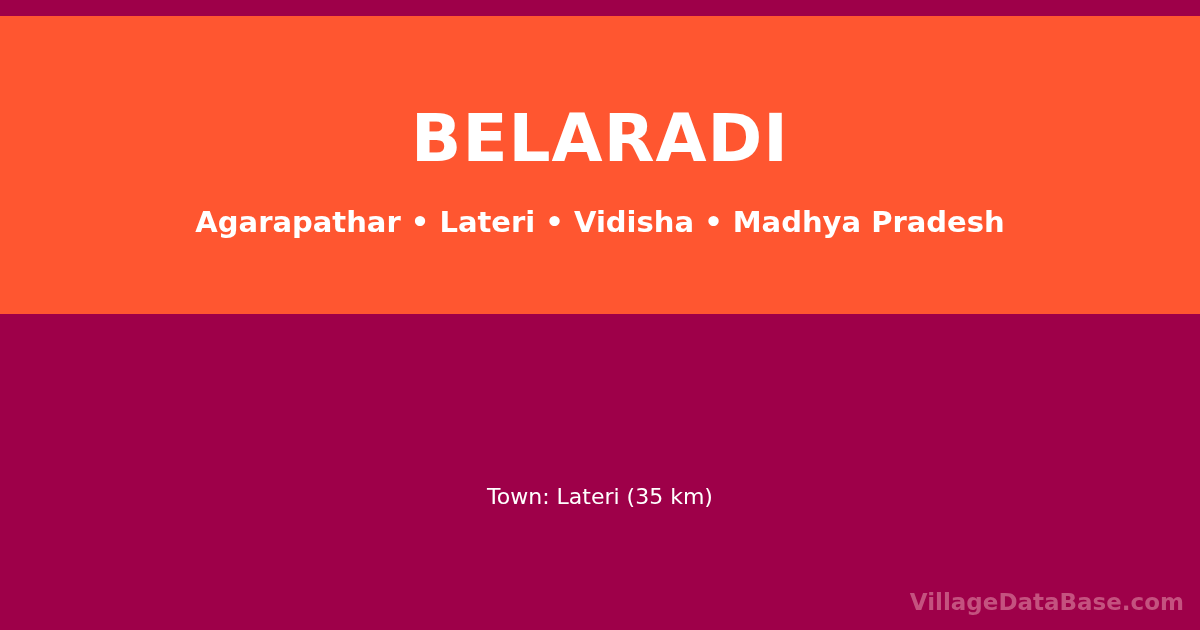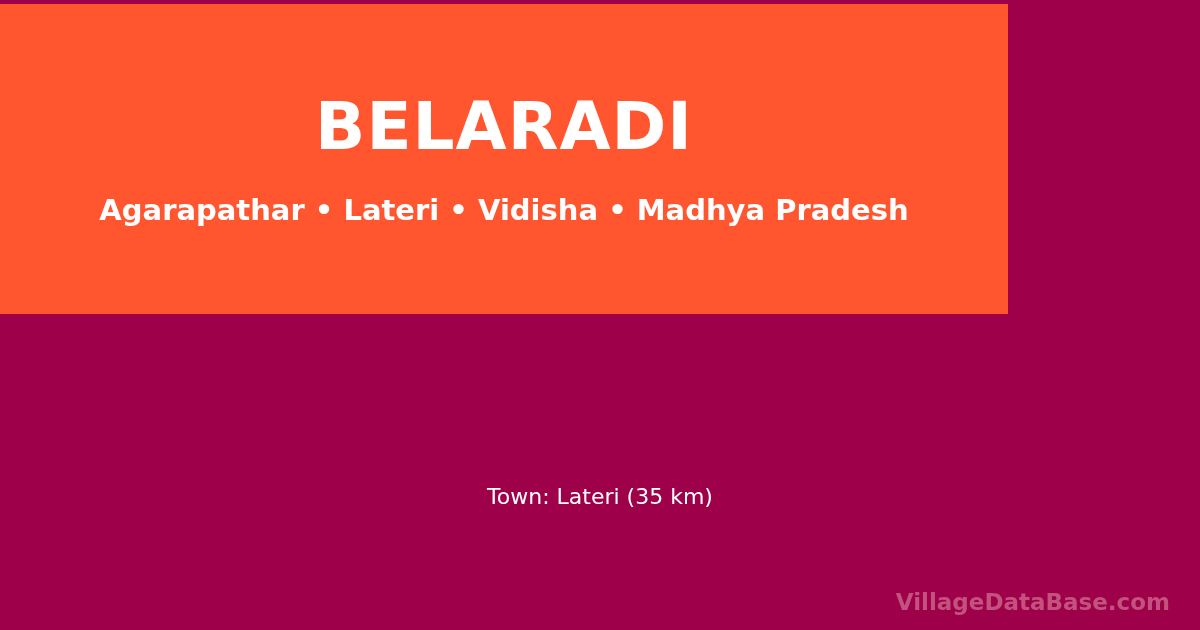--- a/index.html
+++ b/index.html
@@ -14,22 +14,22 @@
   }
   .card {
     position: relative;
     width: 1200px;
     height: 630px;
     background: #9e0049;
   }
   .top-band {
     position: absolute;
     left: 0;
-    top: 4px;
-    width: 1008px;
+    top: 16px;
+    width: 1200px;
     height: 314px;
     background: #ff5630;
     display: flex;
     flex-direction: column;
     align-items: center;
   }
   .village-title {
     margin: 0;
     padding: 0;
     font-size: 66px;
@@ -62,21 +62,21 @@
     left: 0;
     top: 172px;
     width: 1200px;
     text-align: center;
     font-size: 22px;
     color: #ffffff;
     line-height: 1;
   }
   .site-watermark {
     position: absolute;
-    right: 30px;
+    right: 16px;
     bottom: 16px;
     font-size: 23px;
     font-weight: bold;
     color: #c4527f;
     line-height: 1;
   }
 </style>
 </head>
 <body>
 

